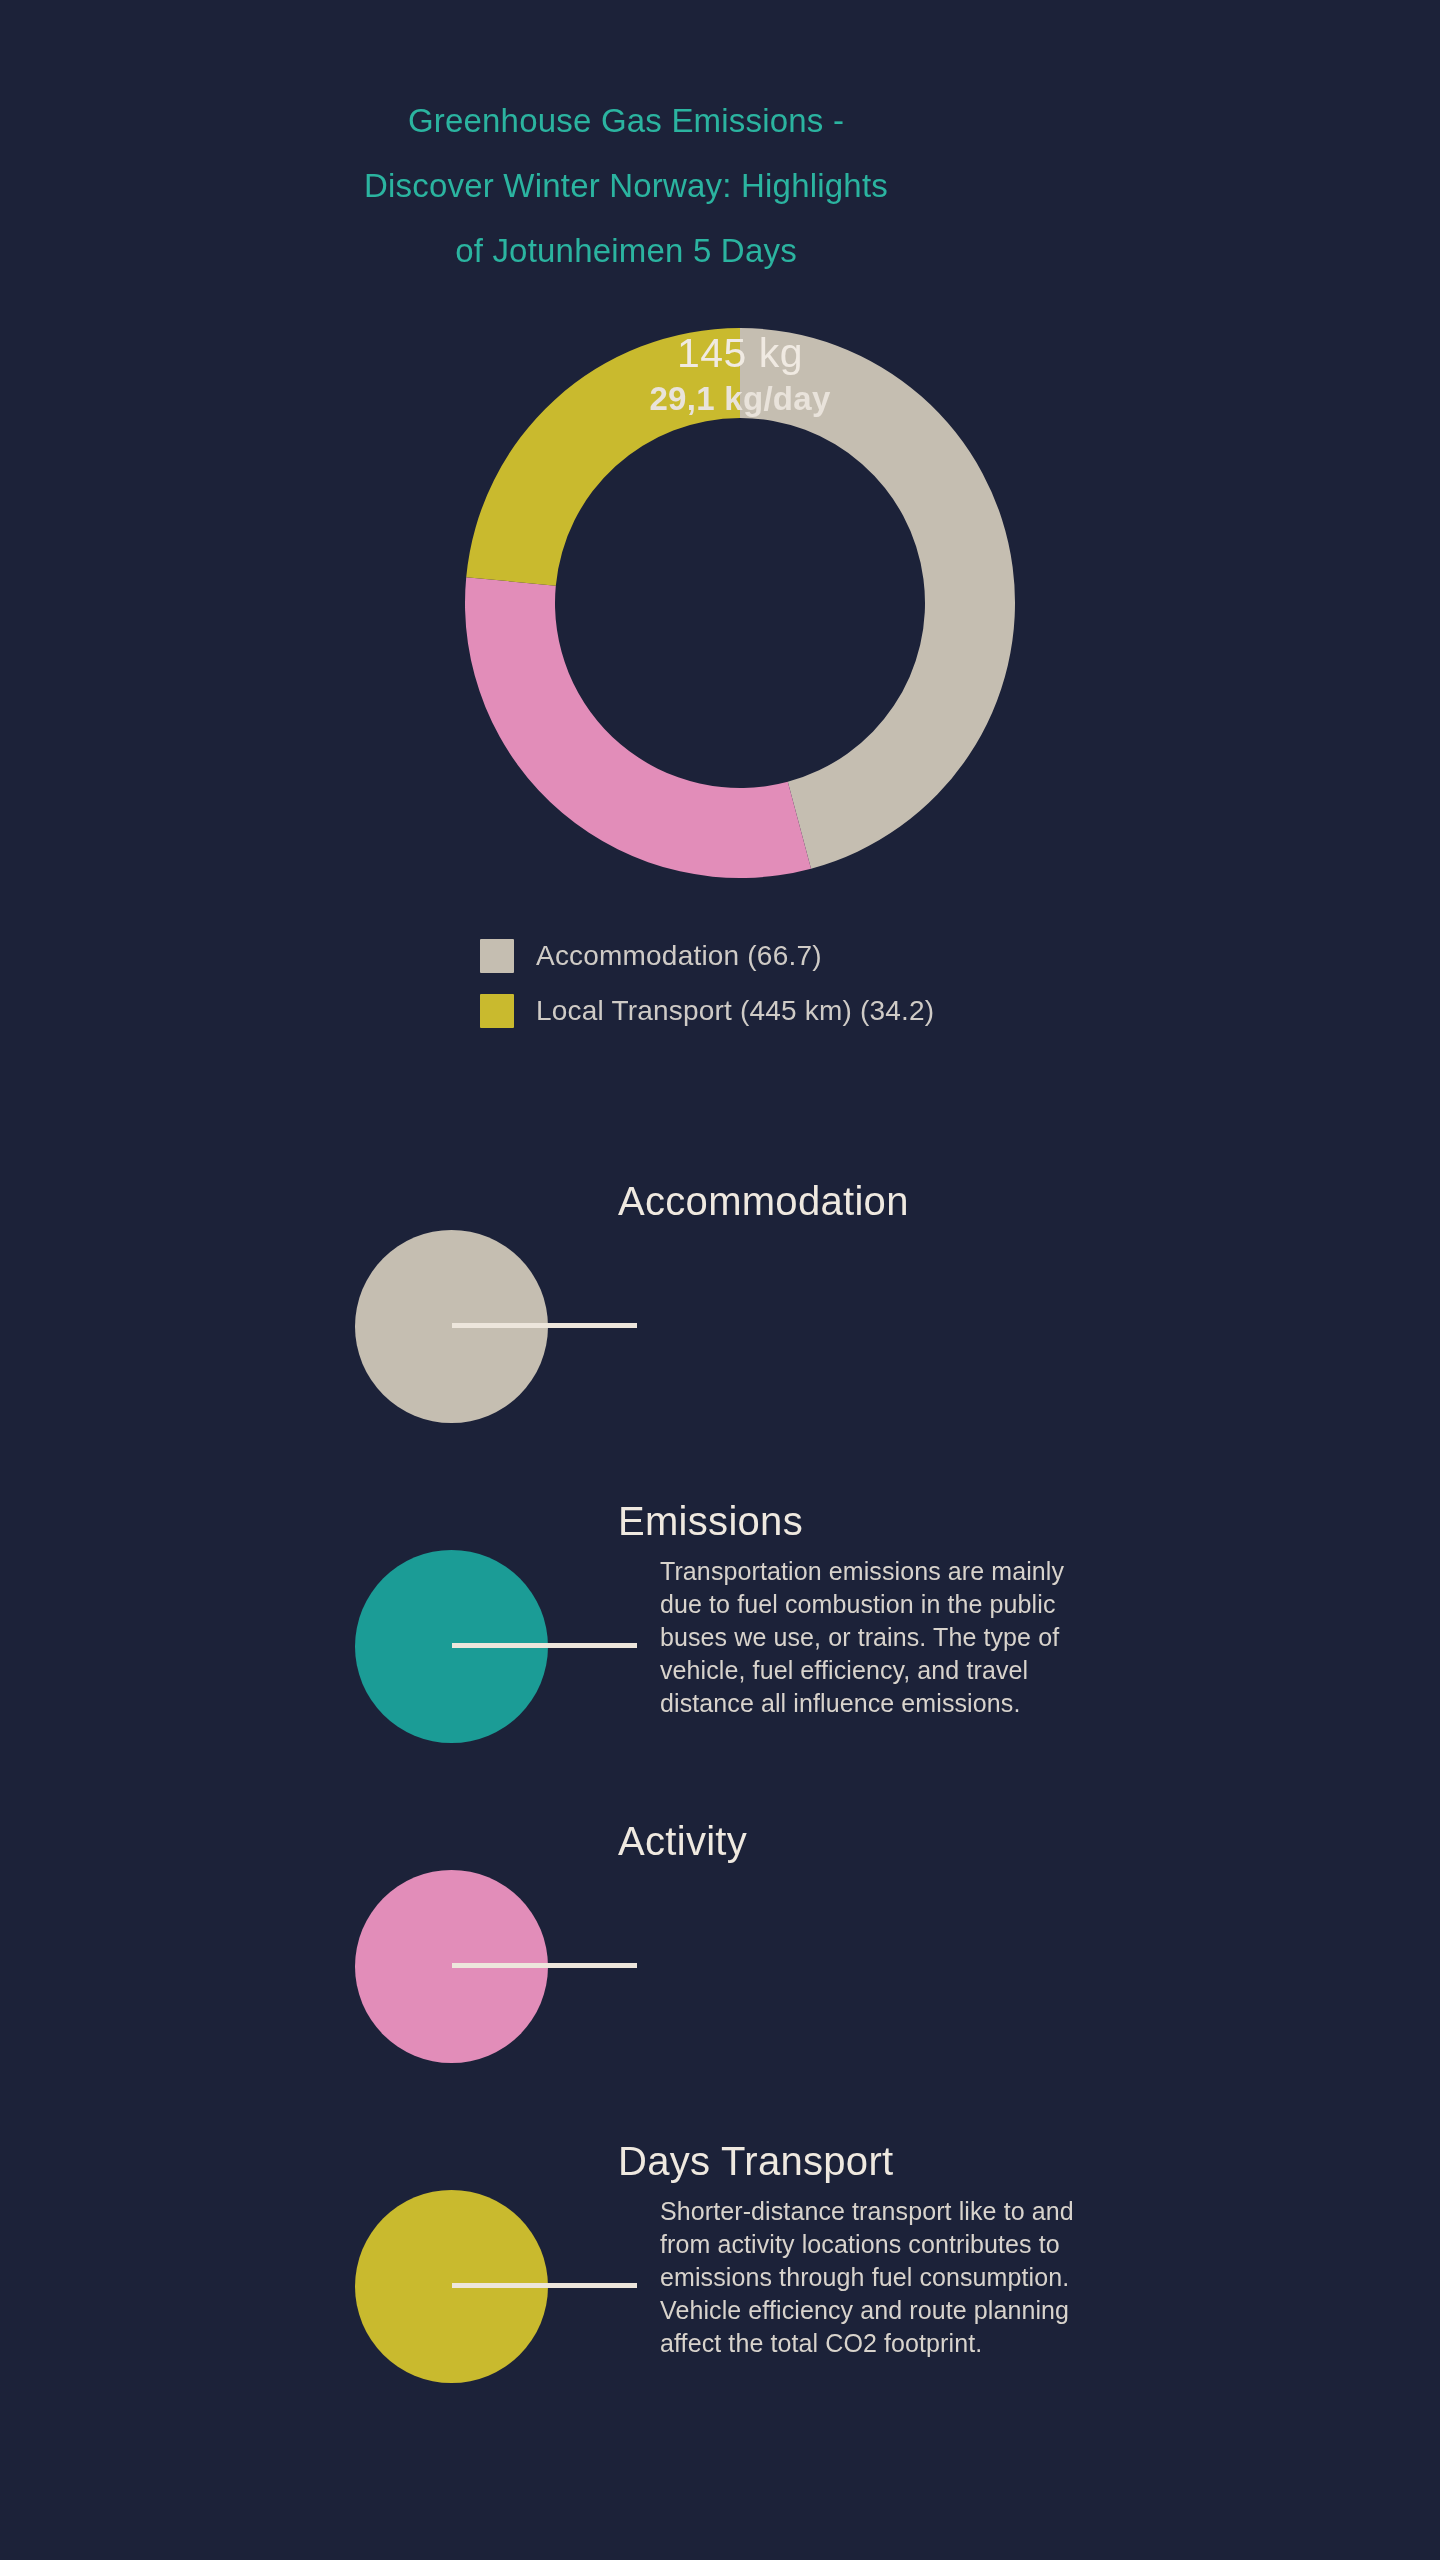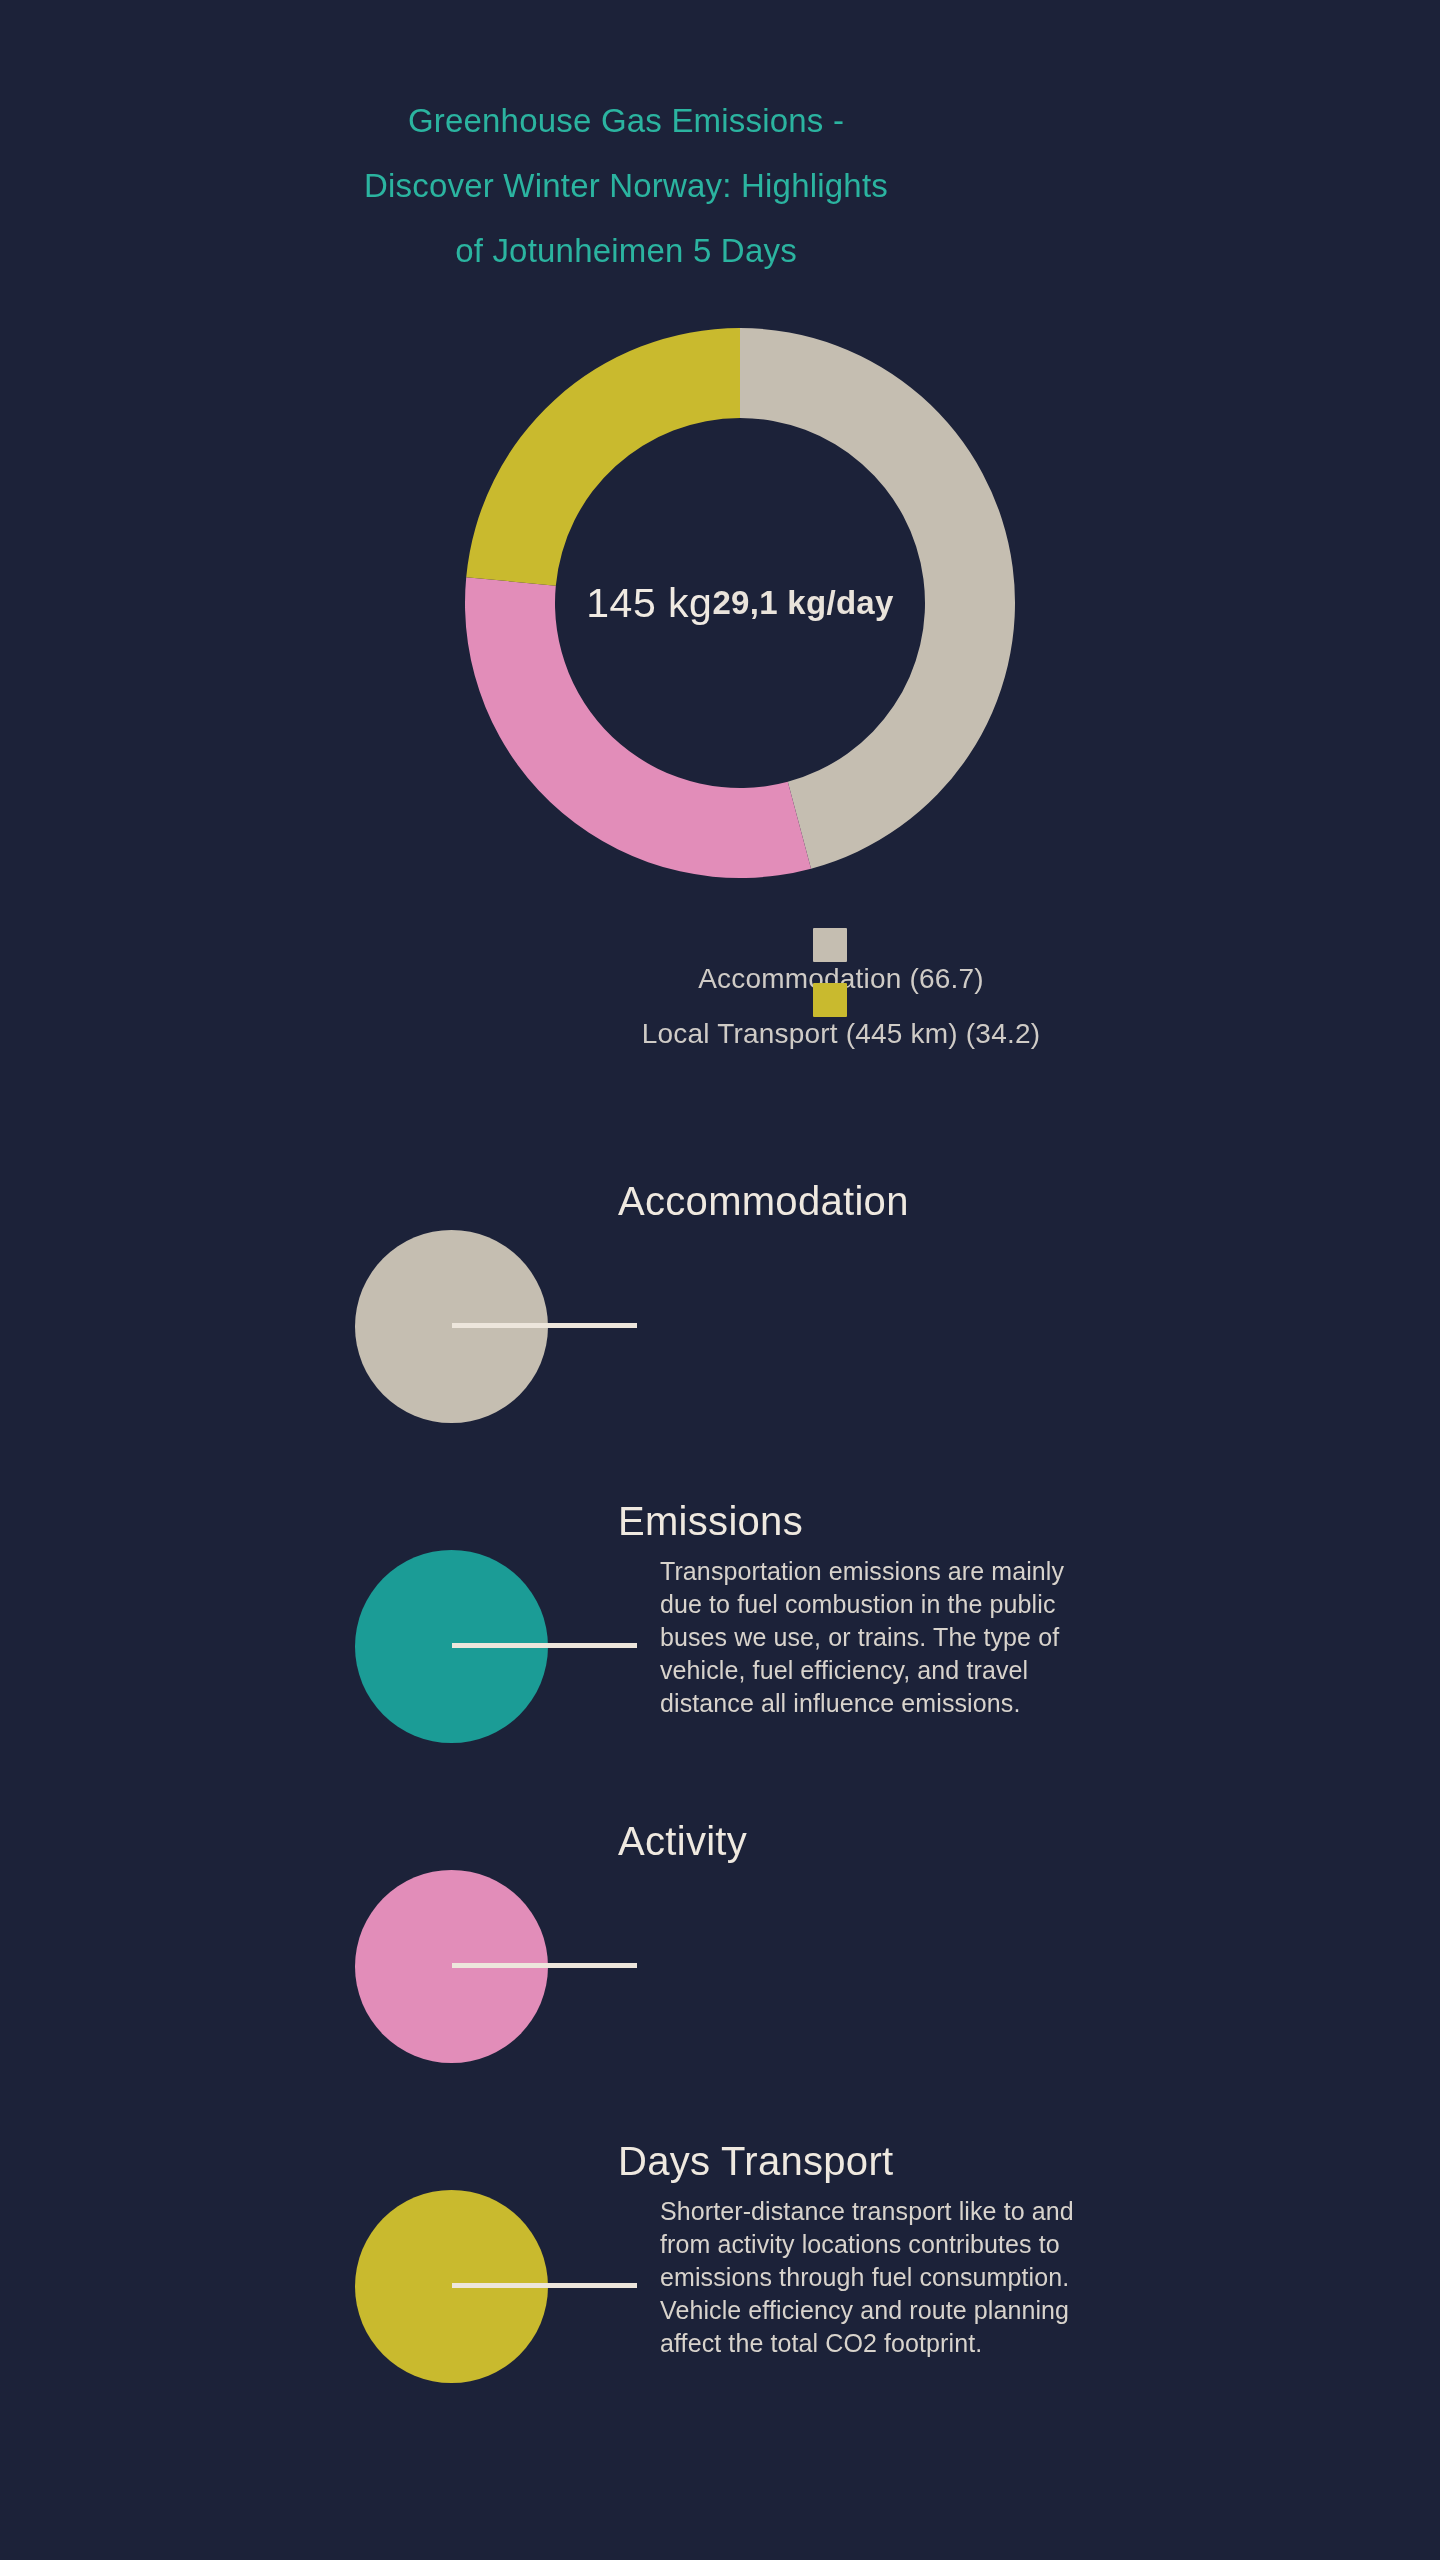--- a/index.html
+++ b/index.html
@@ -43,22 +43,22 @@
     width: 550px;
     height: 550px;
   }
   .donut-center {
     position: absolute;
     left: 0;
     top: 0;
     width: 550px;
     height: 550px;
     display: flex;
+    flex-direction: column;
     align-items: center;
-    justify-content: center;
     pointer-events: none;
   }
   .donut-total {
     color: #F0EAE2;
     font-size: 41px;
     line-height: 50px;
     font-weight: 400;
     letter-spacing: 0.5px;
   }
   .donut-perday {
@@ -73,21 +73,20 @@
   .legend {
     position: absolute;
     left: 480px;
     top: 928px;
     width: 700px;
   }
   .legend-row {
     display: flex;
     align-items: center;
     height: 55px;
-    flex-direction: column;
   }
   .legend-swatch {
     width: 34px;
     height: 34px;
     flex: 0 0 34px;
     border-radius: 1px;
   }
   .legend-label {
     margin-left: 22px;
     color: #CFCBC6;

